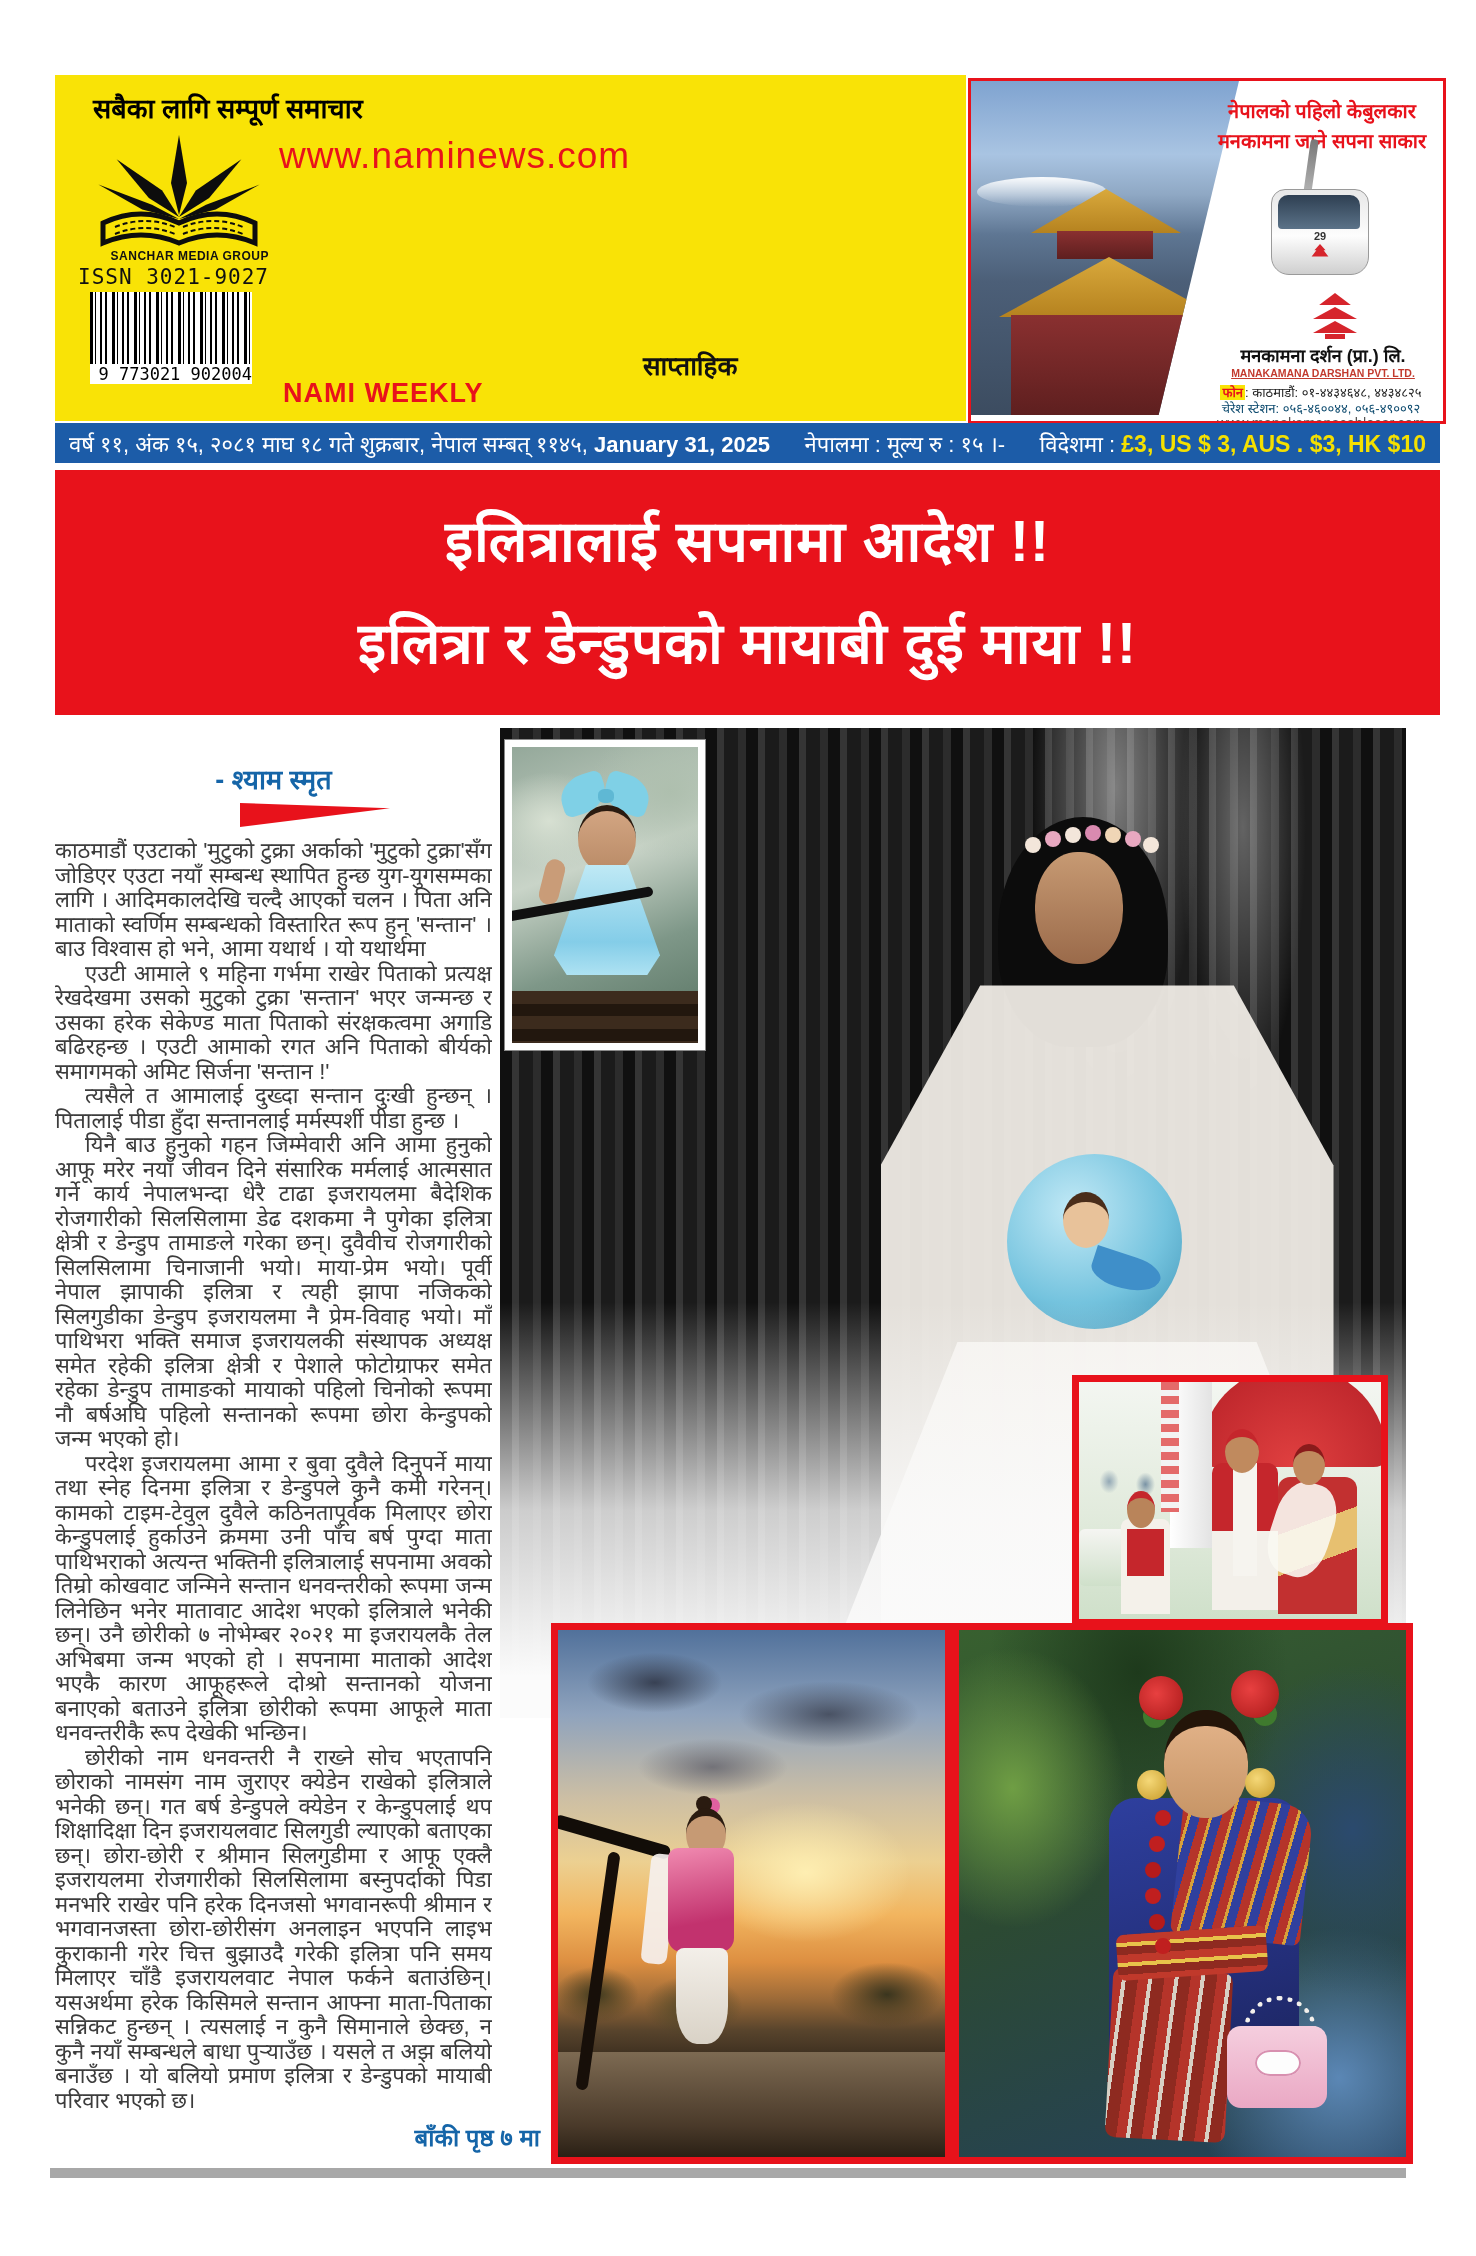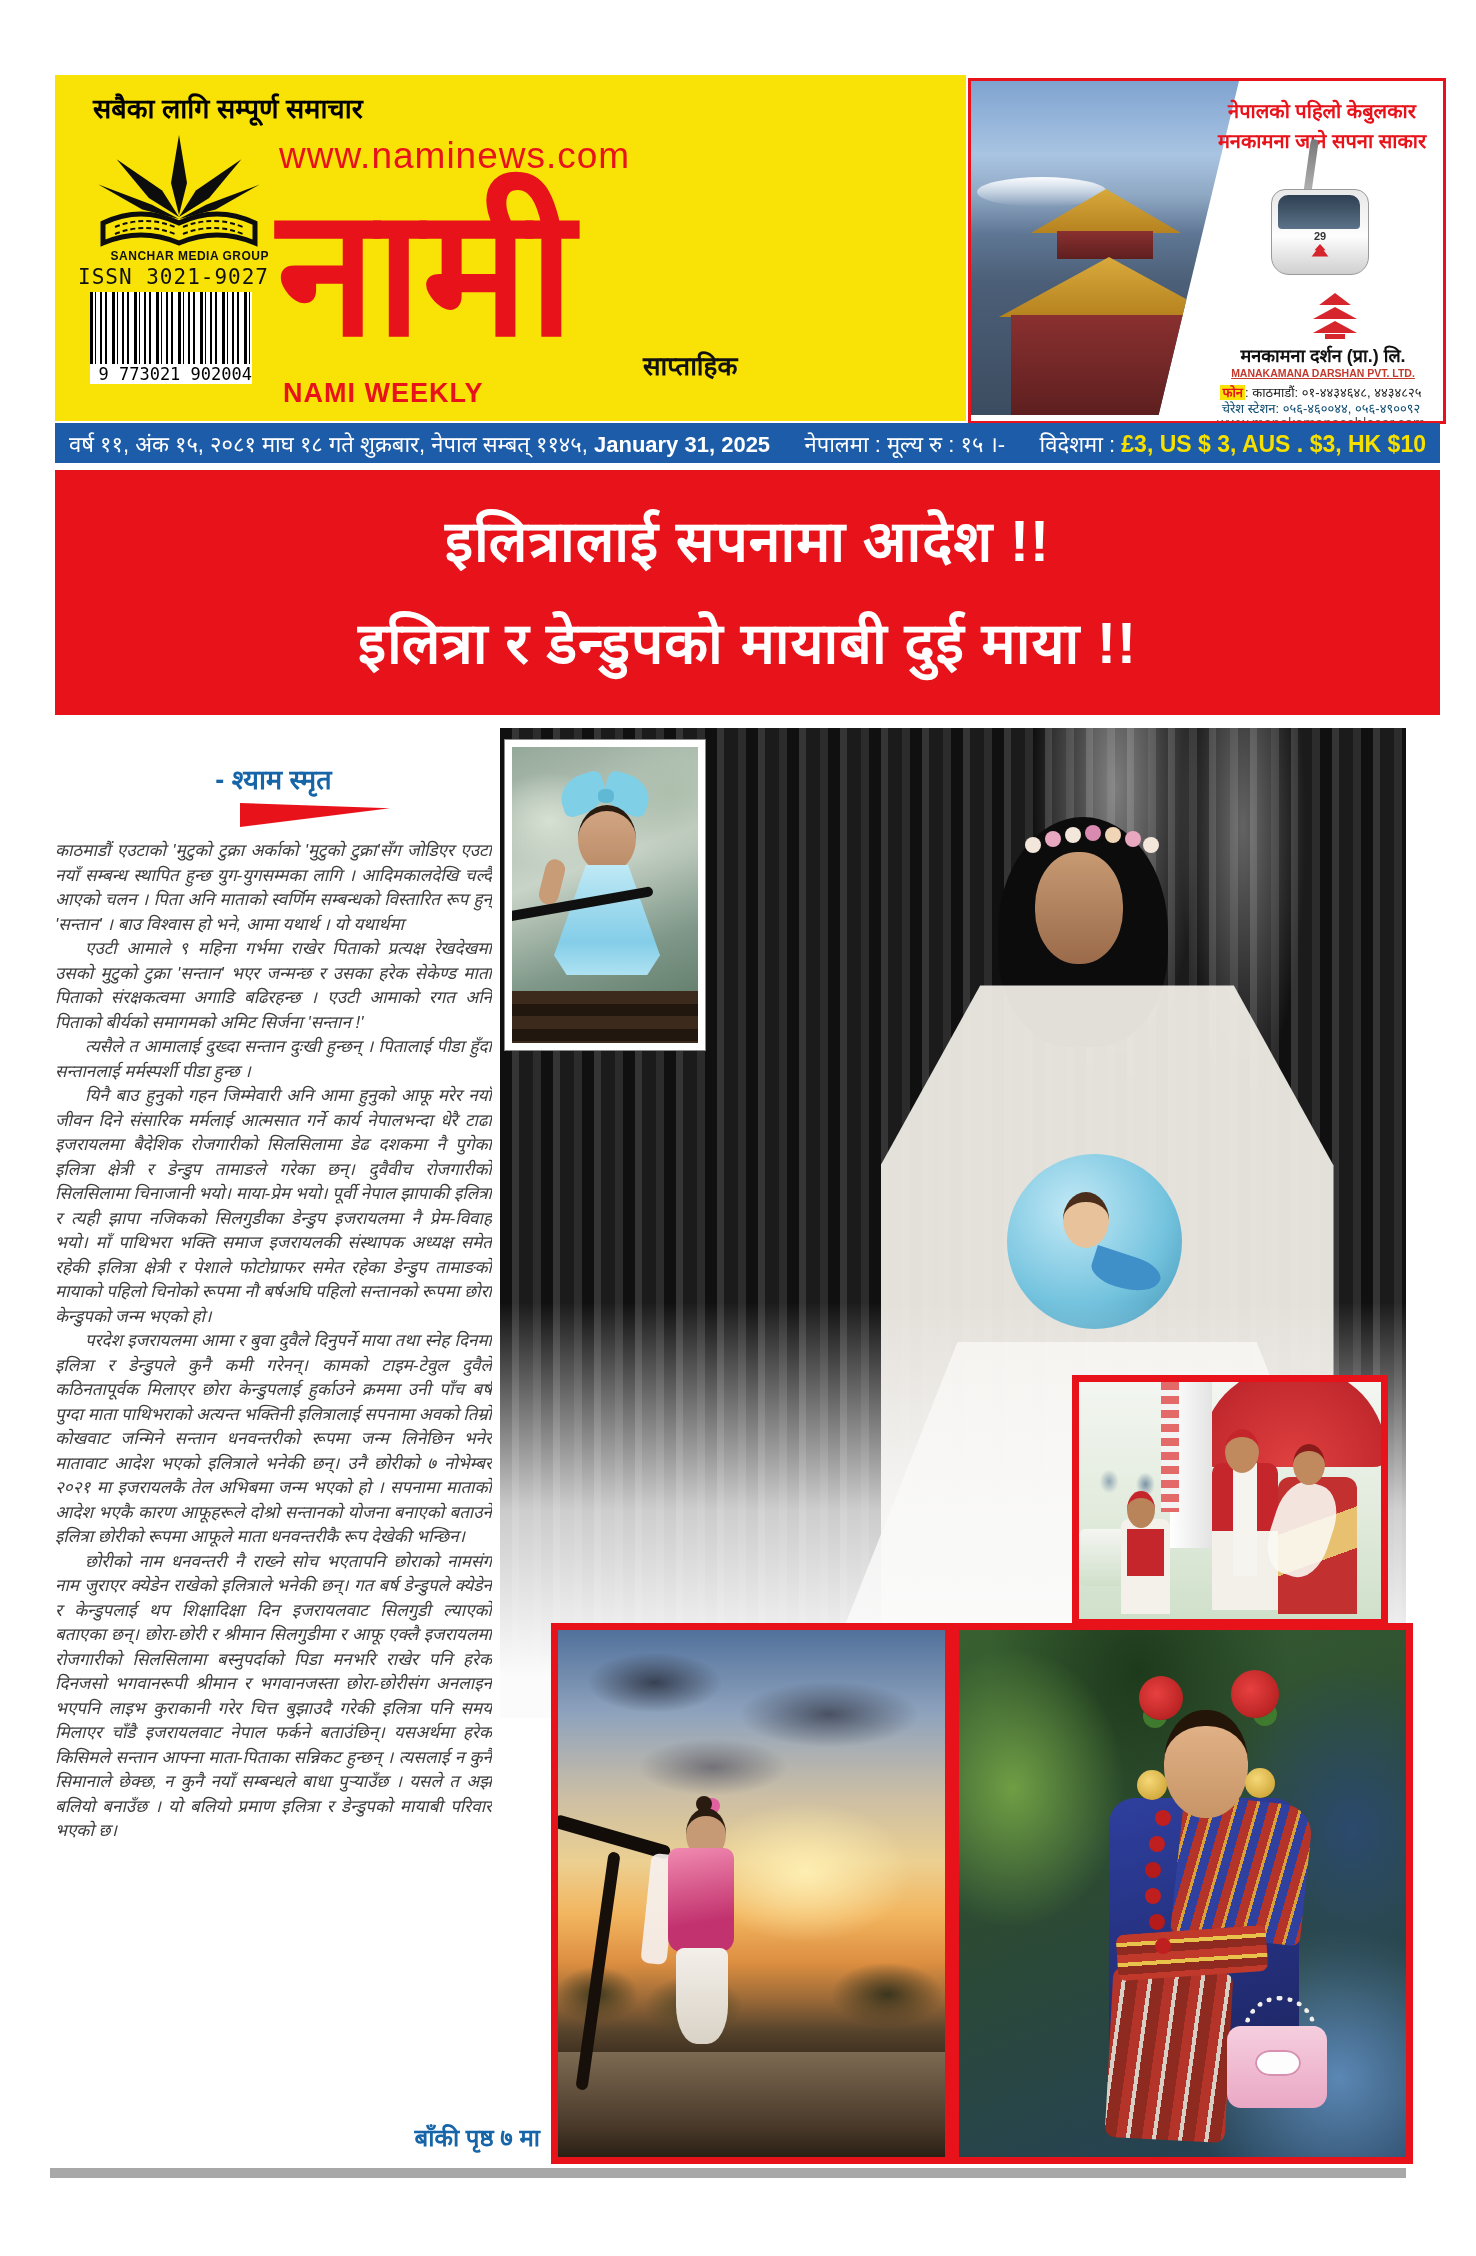--- a/index.html
+++ b/index.html
@@ -54,21 +54,21 @@
 
   
   #headline{left:55px;top:470px;width:1385px;height:245px;background:#E8121B;color:#fff;text-align:center;
      display:flex;flex-direction:column;justify-content:space-evenly;}
   #headline div{font-size:57px;font-weight:900;line-height:1.1;letter-spacing:1px;}
 
   
   #article{left:55px;top:760px;width:437px;height:1400px;overflow:hidden;}
   #byline{text-align:center;color:#1565A8;font-size:27px;font-weight:bold;}
   #byline-flag{width:150px;height:24px;background:#E8121B;clip-path:polygon(0 0,100% 22%,0 100%);margin:6px 0 0 185px;}
-  #paras{margin-top:12px;font-size:17px;line-height:24.5px;color:#3C3C3C;text-align:justify;font-style:italic;}
+  #paras{margin-top:12px;font-size:22px;line-height:24.5px;color:#3C3C3C;text-align:justify;}
   #paras p{margin:0;text-indent:30px;}
   #paras p.first{text-indent:0;}
   #continuation{left:345px;top:2120px;width:195px;text-align:right;color:#1565A8;font-size:24px;font-weight:bold;}
 
   
   #main-photo{left:500px;top:728px;width:906px;height:990px;overflow:hidden;background:
      radial-gradient(120px 420px at 68% 6%,rgba(255,255,255,.45),transparent 70%),
      radial-gradient(90px 380px at 82% 10%,rgba(255,255,255,.35),transparent 70%),
      repeating-linear-gradient(90deg,#101010 0 12px,#353535 12px 19px,#1b1b1b 19px 33px,#2c2c2c 33px 41px);}
   #mist{position:absolute;left:0;bottom:0;width:100%;height:42%;
@@ -190,21 +190,20 @@
           <path d="M26,96 Q56,84 86,96 M94,96 Q124,84 154,96 M26,103 Q56,91 86,103 M94,103 Q124,91 154,103" fill="none" stroke="#0d0d0d" stroke-width="2" stroke-dasharray="5 3"></path>
         </svg>
       </span>
       <div id="logo-org">SANCHAR MEDIA GROUP</div>
       <div id="issn">ISSN 3021-9027</div>
       <div id="barcode"></div>
       <div id="barcode-num">9 773021 902004</div>
     </div>
 
     <div class="abs" id="site">www.naminews.com</div>
-    <div class="abs" id="nami">नामी</div>
     <div class="abs" id="saptahik">साप्ताहिक</div>
     <div class="abs" id="nami-weekly">NAMI WEEKLY</div>
   </div>
 
   <div class="abs" id="ad">
     <div class="abs" id="ad-photo">
       <div class="abs snow" style="left:6px;top:96px;width:130px;height:30px;"></div>
       <div class="abs roof" style="left:60px;top:108px;width:150px;height:44px;"></div>
       <div class="abs temple-base" style="left:86px;top:150px;width:96px;height:28px;"></div>
       <div class="abs roof" style="left:28px;top:176px;width:220px;height:60px;"></div>

